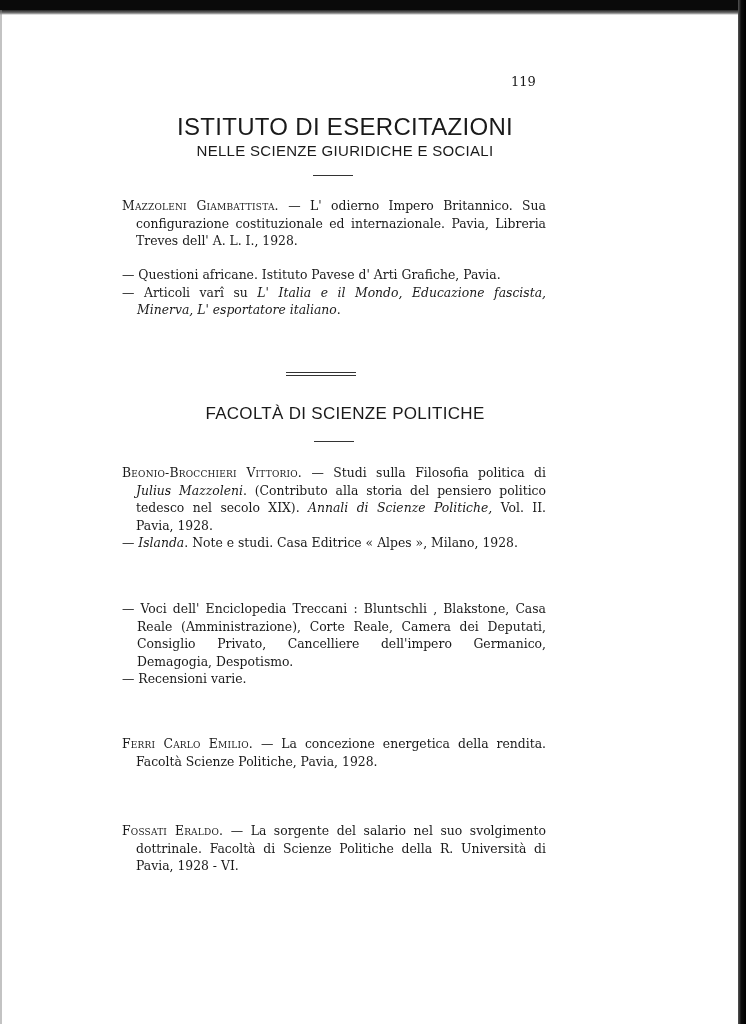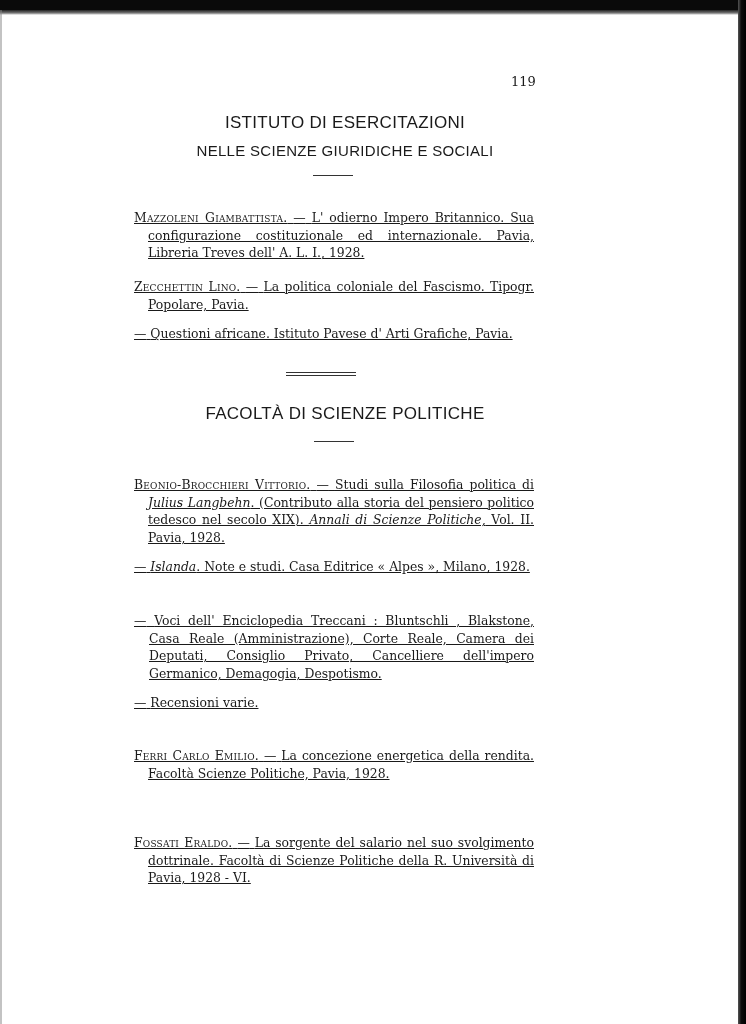--- a/index.html
+++ b/index.html
@@ -11,30 +11,30 @@
   }
   .topbar { position:absolute; left:0; top:0; width:746px; height:12px; background:#0a0a0a; }
   .topbar:after { content:""; position:absolute; left:0; top:10px; width:746px; height:5px;
     background:linear-gradient(to bottom,#222 0,#777 60%,transparent 100%); }
   .rightedge { position:absolute; right:0; top:0; width:8px; height:1024px;
     background:linear-gradient(to right,#555 0,#0c0c0c 40%,#000 100%); }
   .leftedge { position:absolute; left:0; top:10px; width:2px; height:1014px; background:#888; opacity:.5; }
   .page-number { position:absolute; left:511px; top:74px; font-size:13px; }
   .heading { position:absolute; left:0; width:690px; text-align:center;
     font-family:"Liberation Sans","DejaVu Sans",sans-serif; font-weight:normal; letter-spacing:0.3px; }
-  .h1a { top:113px; font-size:17px; }
+  .h1a { top:113px; font-size:24px; }
   .h1b { top:142px; font-size:15px; }
   .h2 { top:404px; font-size:17px; }
   .rule { position:absolute; height:1px; background:#333; }
   .r1 { left:313px; top:175px; width:40px; }
   .r2a { left:286px; top:372px; width:70px; }
   .r2b { left:286px; top:375px; width:70px; }
   .r3 { left:314px; top:441px; width:40px; }
   .entry { position:absolute; left:122px; width:424px; font-size:12.4px; line-height:17.6px; }
-  .entry p { margin:12px; text-indent:-14px; padding-left:14px; text-align:justify;text-decoration:underline; }
+  .entry p { margin:0; text-indent:-14px; padding-left:14px; text-align:justify; }
   .entry p.dash { text-indent:-15px; padding-left:15px; }
   .author { font-variant:small-caps; letter-spacing:0.2px; }
   .e1 { top:197px; }
   .e2 { top:266px; }
   .e3 { top:464px; }
   .e4 { top:600px; }
   .e5 { top:735px; }
   .e6 { top:822px; }
   i { font-style:italic; }
 </style>
@@ -49,32 +49,32 @@
 
 <div class="heading h1a">ISTITUTO DI ESERCITAZIONI</div>
 <div class="heading h1b">NELLE SCIENZE GIURIDICHE E SOCIALI</div>
 <div class="rule r1"></div>
 
 <div class="entry e1">
   <p><span class="author">Mazzoleni Giambattista.</span> <span>—</span> <span>L' odierno Impero Britannico. Sua configurazione costituzionale ed internazionale. Pavia, Libreria Treves dell' A. L. I., 1928.</span></p>
 </div>
 
 <div class="entry e2">
-  <p><span class="author">Zecchettin Lino.</span> <span>—</span> <span>La politica coloniale del Fascismo. Tipogr. Popolare, Pavia.</span></p>
   <p class="dash"><span>—</span> <span>Questioni africane. Istituto Pavese d' Arti Grafiche, Pavia.</span></p>
+  <p class="dash"><span>—</span> <span>Articoli varî su </span><i>L' Italia e il Mondo, Educazione fascista, Minerva, L' esportatore italiano</i><span>.</span></p>
 </div>
 
 <div class="rule r2a"></div>
 <div class="rule r2b"></div>
 
 <div class="heading h2">FACOLTÀ DI SCIENZE POLITICHE</div>
 <div class="rule r3"></div>
 
 <div class="entry e3">
-  <p><span class="author">Beonio-Brocchieri Vittorio.</span> <span>—</span> <span>Studi sulla Filosofia politica di </span><i>Julius Langbehn</i><span>. (Contributo alla storia del pensiero politico tedesco nel secolo XIX). </span><i>Annali di Scienze Politiche,</i><span> Vol. II. Pavia, 1928.</span></p>
+  <p><span class="author">Beonio-Brocchieri Vittorio.</span> <span>—</span> <span>Studi sulla Filosofia politica di </span><i>Julius Mazzoleni</i><span>. (Contributo alla storia del pensiero politico tedesco nel secolo XIX). </span><i>Annali di Scienze Politiche,</i><span> Vol. II. Pavia, 1928.</span></p>
   <p class="dash"><span>—</span> <i>Islanda</i><span>. Note e studi. Casa Editrice « Alpes », Milano, 1928.</span></p>
 </div>
 
 <div class="entry e4">
   <p class="dash"><span>—</span> <span>Voci dell' Enciclopedia Treccani : Bluntschli , Blakstone, Casa Reale (Amministrazione), Corte Reale, Camera dei Deputati, Consiglio Privato, Cancelliere dell'impero Germanico, Demagogia, Despotismo.</span></p>
   <p class="dash"><span>—</span> <span>Recensioni varie.</span></p>
 </div>
 
 <div class="entry e5">
   <p><span class="author">Ferri Carlo Emilio.</span> <span>—</span> <span>La concezione energetica della rendita. Facoltà Scienze Politiche, Pavia, 1928.</span></p>

